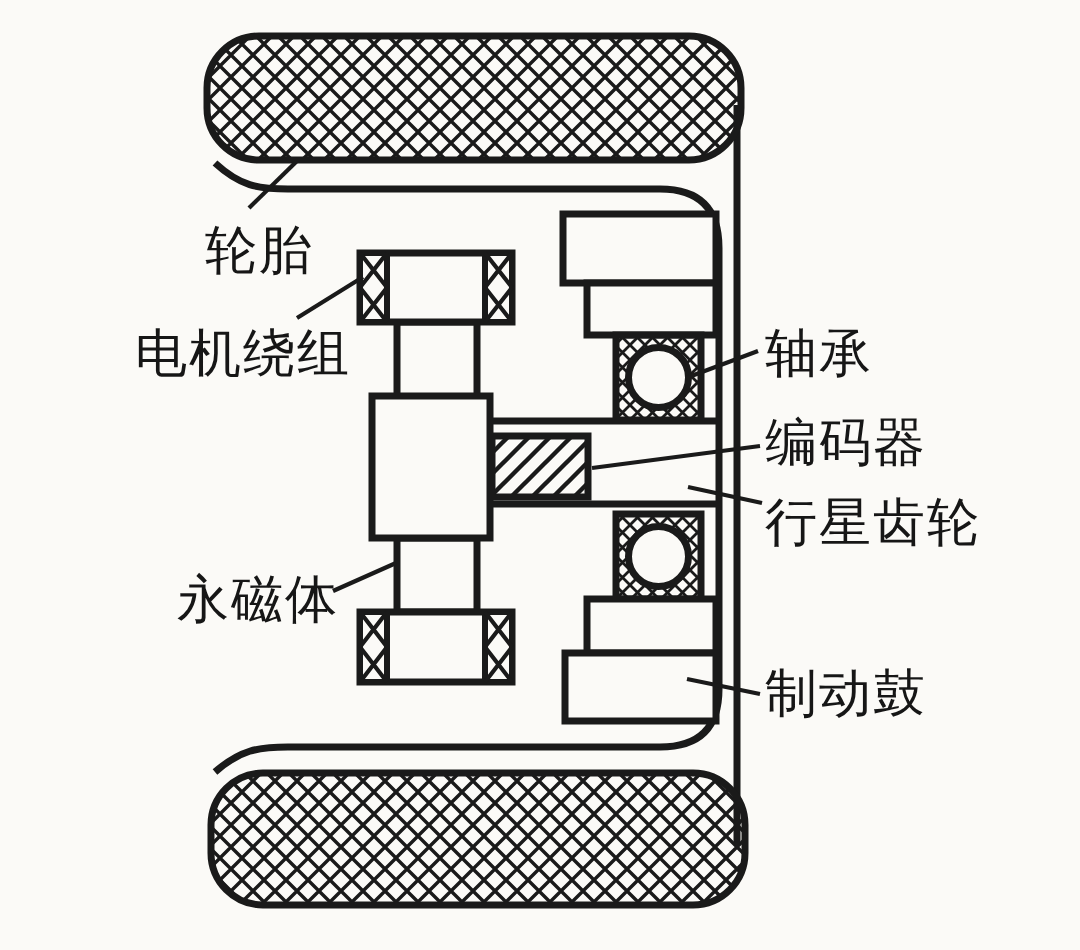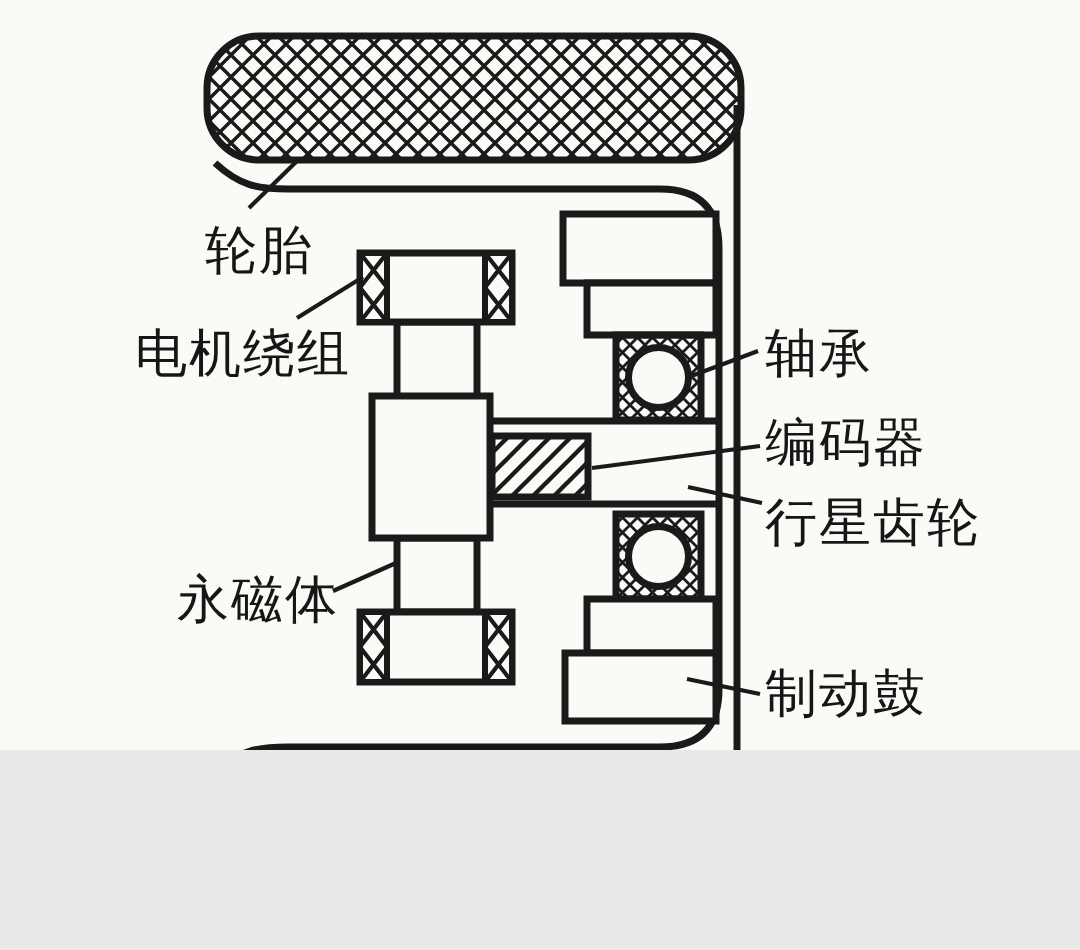--- a/index.html
+++ b/index.html
@@ -1,18 +1,18 @@
 <!DOCTYPE html>
 <html><head>
 <meta charset="utf-8">
 <style>
   html,body{margin:0;padding:0;}
   body{background:#e9e9e7;}
   #stage{
-    position:relative;width:1080px;height:750px;overflow:hidden;
+    position:relative;width:1080px;height:950px;overflow:hidden;
     background:#fbfaf7;
     font-family:"DejaVu Serif","Liberation Serif",serif;
   }
   #stage svg{position:absolute;left:0;top:0;}
   text.part-label{
     font-family:"DejaVu Serif","Liberation Serif",serif;
     font-size:52px;
     fill:#161616;
     letter-spacing:2px;
   }

